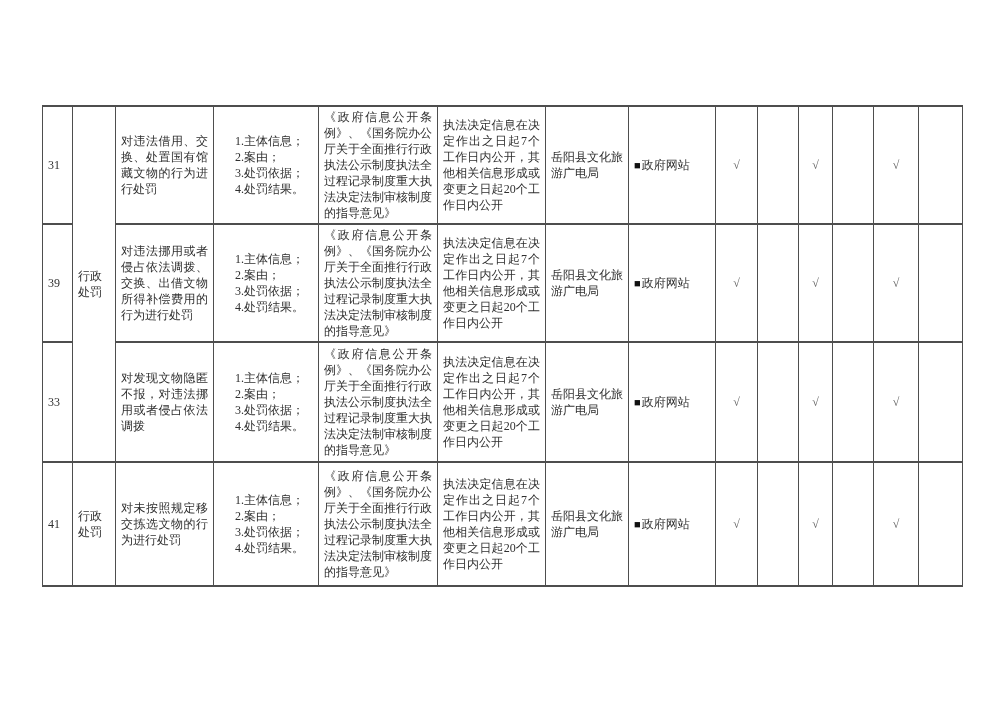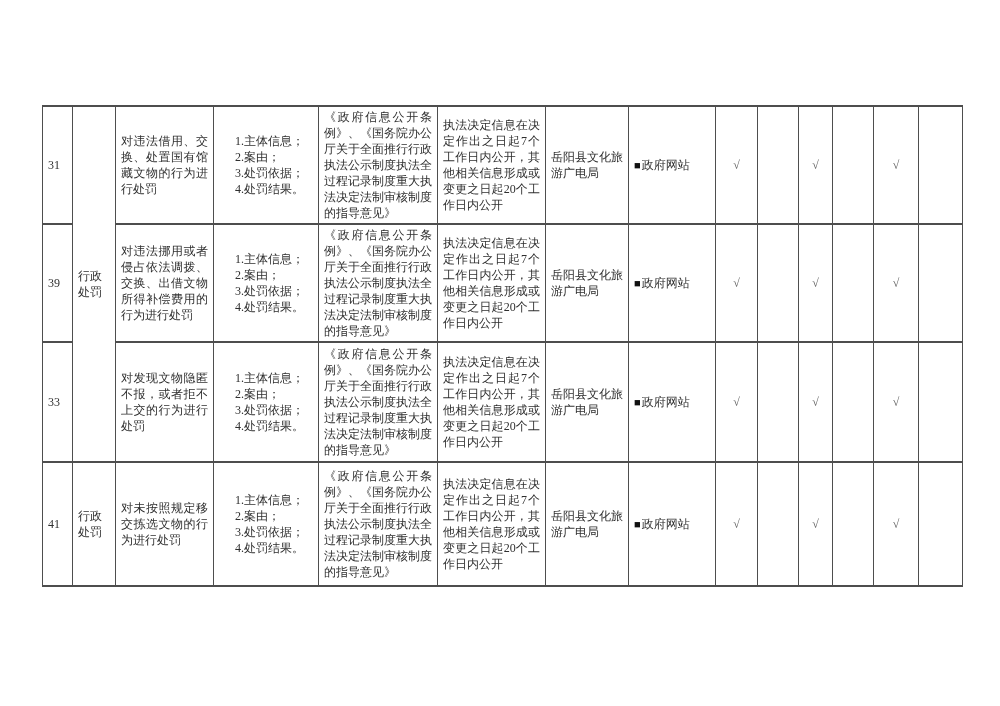--- a/index.html
+++ b/index.html
@@ -114,21 +114,21 @@
       <td class="c-chk"><span>√</span></td>
       <td class="c-chk"><span></span></td>
       <td class="c-chk"><span>√</span></td>
       <td class="c-chk"><span></span></td>
       <td class="c-chk"><span>√</span></td>
       <td class="c-chk"><span></span></td>
     </tr>
 
     <tr class="r3">
       <td class="c-num">33</td>
-      <td class="c-act">对发现文物隐匿不报，或者拒不上交的行为进行处罚</td>
+      <td class="c-act">对发现文物隐匿不报，对违法挪用或者侵占依法调拨</td>
       <td class="c-items">
         <div class="items-line">1.主体信息；</div>
         <div class="items-line">2.案由；</div>
         <div class="items-line">3.处罚依据；</div>
         <div class="items-line">4.处罚结果。</div>
       </td>
       <td class="c-basis">《政府信息公开条例》、《国务院办公厅关于全面推行行政执法公示制度执法全过程记录制度重大执法决定法制审核制度的指导意见》</td>
       <td class="c-time">执法决定信息在决定作出之日起7个工作日内公开，其他相关信息形成或变更之日起20个工作日内公开</td>
       <td class="c-dept">岳阳县文化旅游广电局</td>
       <td class="c-chan"><span class="sq">■</span><span>政府网站</span></td>

